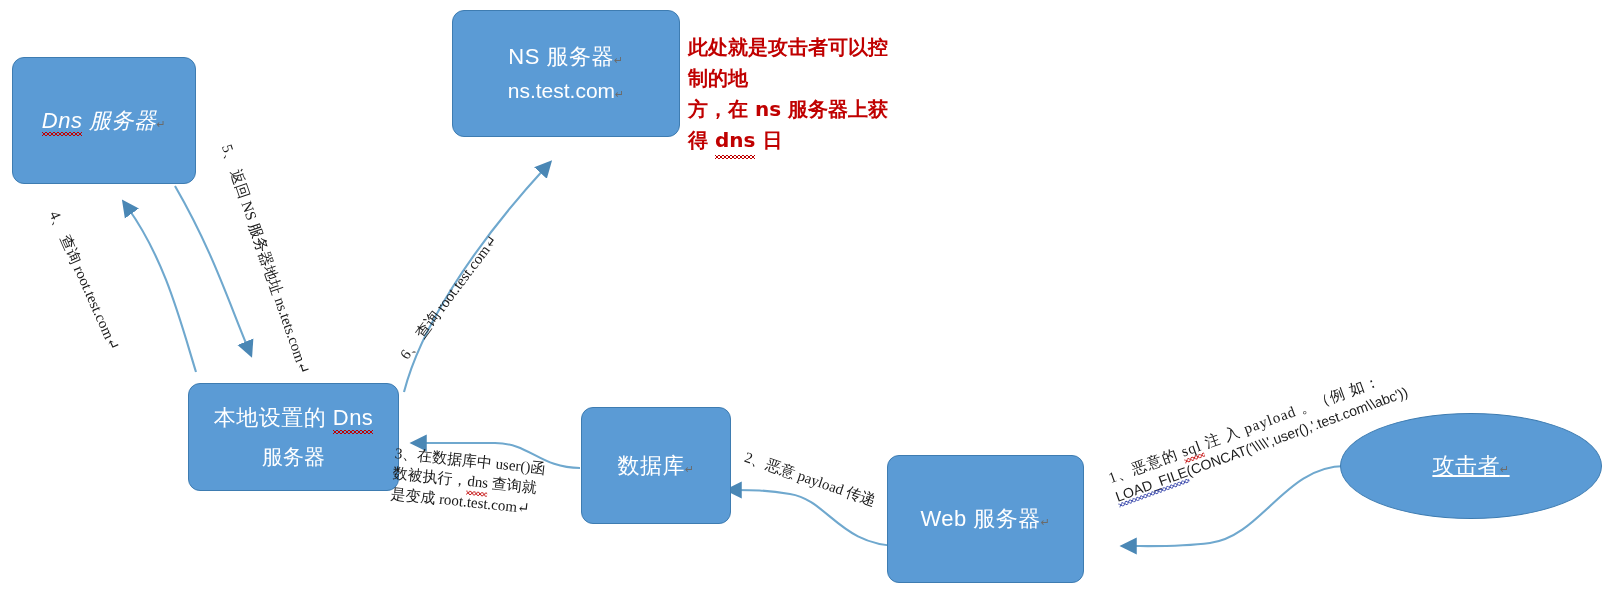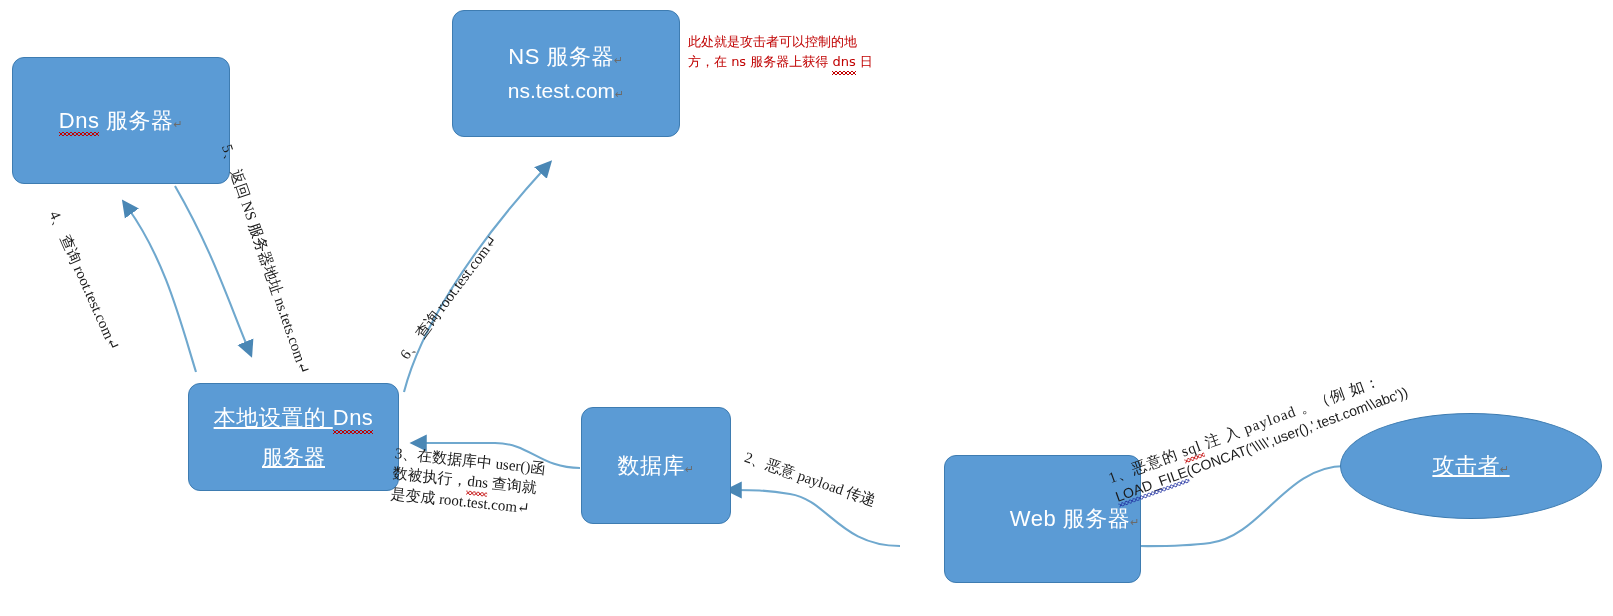--- a/index.html
+++ b/index.html
@@ -88,22 +88,22 @@
     position: absolute;
     color: #1a1a1a;
     font-size: 15px;
     white-space: nowrap;
     font-family: "Liberation Serif", "DejaVu Serif", serif;
     transform-origin: 0 0;
   }
   .note-red {
     position: absolute;
     color: #C00000;
-    font-weight: normal;
-    font-size: 13px;
+    font-weight: bold;
+    font-size: 20px;
     line-height: 1.55;
     width: 212px;
     font-family: "DejaVu Sans", "Liberation Sans", sans-serif;
   }
   .multiline-label {
     position: absolute;
     font-size: 15px;
     line-height: 1.35;
     color: #1a1a1a;
     font-family: "Liberation Serif", "DejaVu Serif", serif;
@@ -150,51 +150,51 @@
 
     <path d="M 175,186 C 212,250 228,300 248,348" fill="none" stroke="#6FA8CE" stroke-width="2.1" marker-end="url(#ah)"></path>
 
     <path d="M 580,468 C 540,468 530,443 495,443 C 470,443 448,443 420,443" fill="none" stroke="#6FA8CE" stroke-width="2.1" marker-end="url(#ah)"></path>
 
     <path d="M 900,546 C 840,546 828,500 790,494 C 765,490 752,490 735,490" fill="none" stroke="#6FA8CE" stroke-width="2.1" marker-end="url(#ah)"></path>
 
     <path d="M 1345,466 C 1285,466 1262,536 1210,543 C 1180,547 1150,546 1130,546" fill="none" stroke="#6FA8CE" stroke-width="2.1" marker-end="url(#ah)"></path>
   </svg>
 
-  <div class="node rect" style="left:12px; top:57px; width:218px; height:127px;">
+  <div class="node rect" style="left:12px; top:57px; width:184px; height:127px;font-style:italic;">
     <div class="line1">
       <span class="squig">Dns</span><span> 服务器</span><span class="pilcrow">↵</span>
     </div>
   </div>
 
   <div class="node rect" style="left:452px; top:10px; width:228px; height:127px;">
     <div class="line1">
       <span>NS 服务器</span><span class="pilcrow">↵</span>
     </div>
     <div class="line2">
       <span>ns.test.com</span><span class="pilcrow">↵</span>
     </div>
   </div>
 
-  <div class="node rect" style="left:188px; top:383px; width:211px; height:108px;text-decoration:underline;">
+  <div class="node rect" style="left:188px; top:383px; width:211px; height:108px;">
     <div class="line1">
       <span>本地设置的 </span><span class="squig">Dns</span>
     </div>
     <div class="line2 tight">
       <span>服务器</span>
     </div>
   </div>
 
   <div class="node rect" style="left:581px; top:407px; width:150px; height:117px;text-align:right;">
     <div class="line1">
       <span>数据库</span><span class="pilcrow">↵</span>
     </div>
   </div>
 
-  <div class="node rect" style="left:944px; top:455px; width:197px; height:128px;align-items:flex-end;">
+  <div class="node rect" style="left:887px; top:455px; width:197px; height:128px;">
     <div class="line1">
       <span>Web 服务器</span><span class="pilcrow">↵</span>
     </div>
   </div>
 
   <div class="node ellipse" style="left:1340px; top:413px; width:262px; height:106px;">
     <div class="line1">
       <span>攻击者</span><span class="pilcrow">↵</span>
     </div>
   </div>

